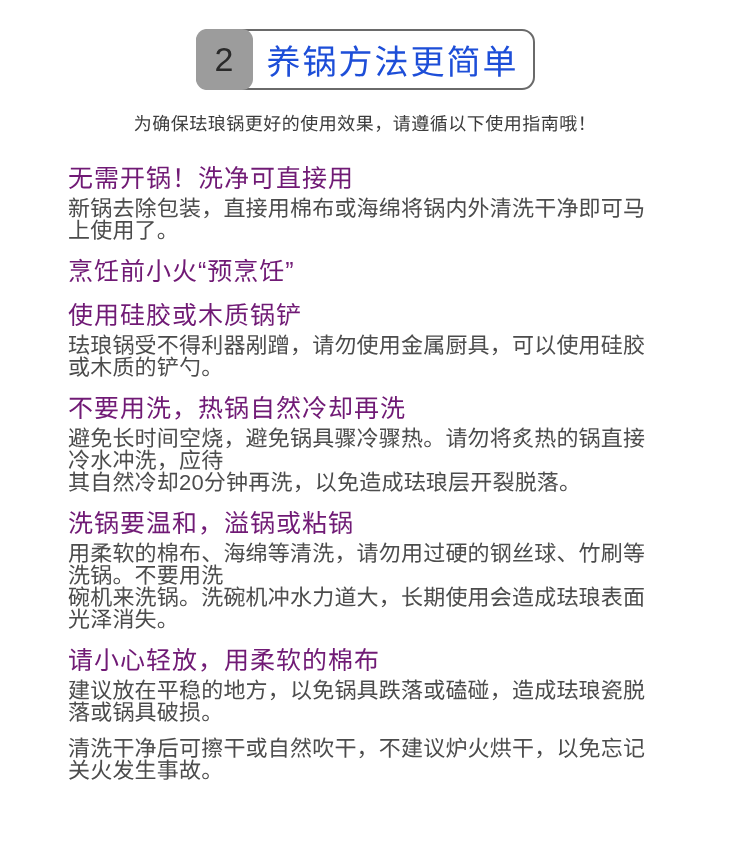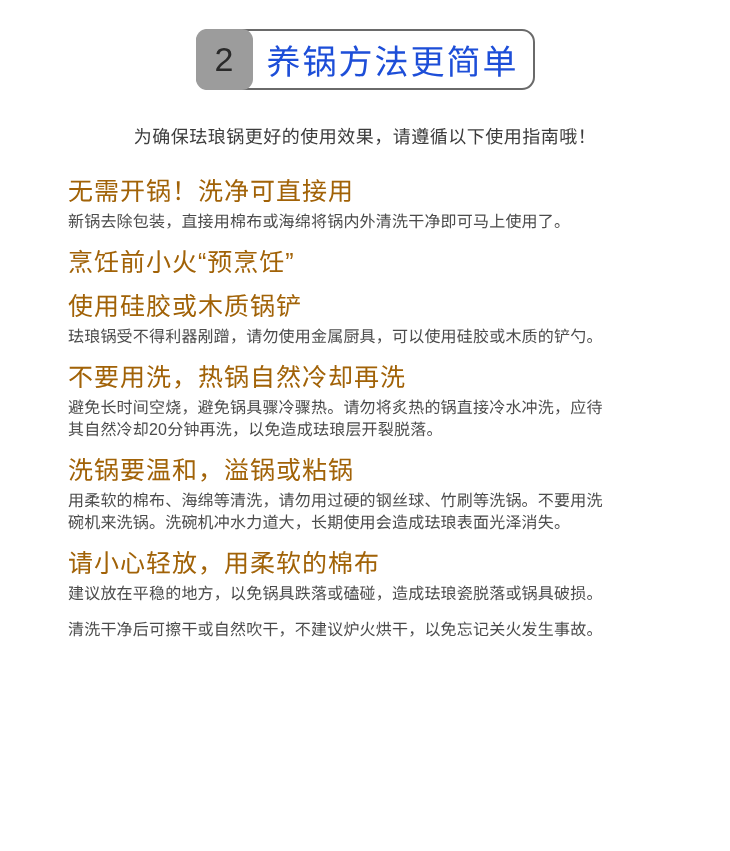--- a/index.html
+++ b/index.html
@@ -44,46 +44,46 @@
     display: flex;
     align-items: center;
     padding: 0 14px;
     font-size: 34px;
     letter-spacing: 2px;
     color: #1d4ed8;
     white-space: nowrap;
   }
   
   .subtitle {
-    margin-top: 32px;
+    margin-top: 19px;
     text-align: center;
     font-size: 18px;
     color: #3c3c3c;
     letter-spacing: 0.5px;
   }
   
   .content {
     margin: 28px 68px 0 68px;
     width: 594px;
   }
   .care-section {
     margin-bottom: 14px;
   }
   .care-section h2 {
     margin: 0 0 5px 0;
     font-size: 25px;
     font-weight: 400;
     line-height: 30px;
-    color: #a16207;
+    color: #701a75;
     letter-spacing: 1px;
     white-space: nowrap;
   }
   .care-section p {
     margin: 0;
-    font-size: 16px;
+    font-size: 22px;
     line-height: 22px;
     color: #4c4c4c;
     letter-spacing: 0.2px;
     white-space: pre-line;
   }
 </style>
 </head>
 <body>
 
 <div class="page">

